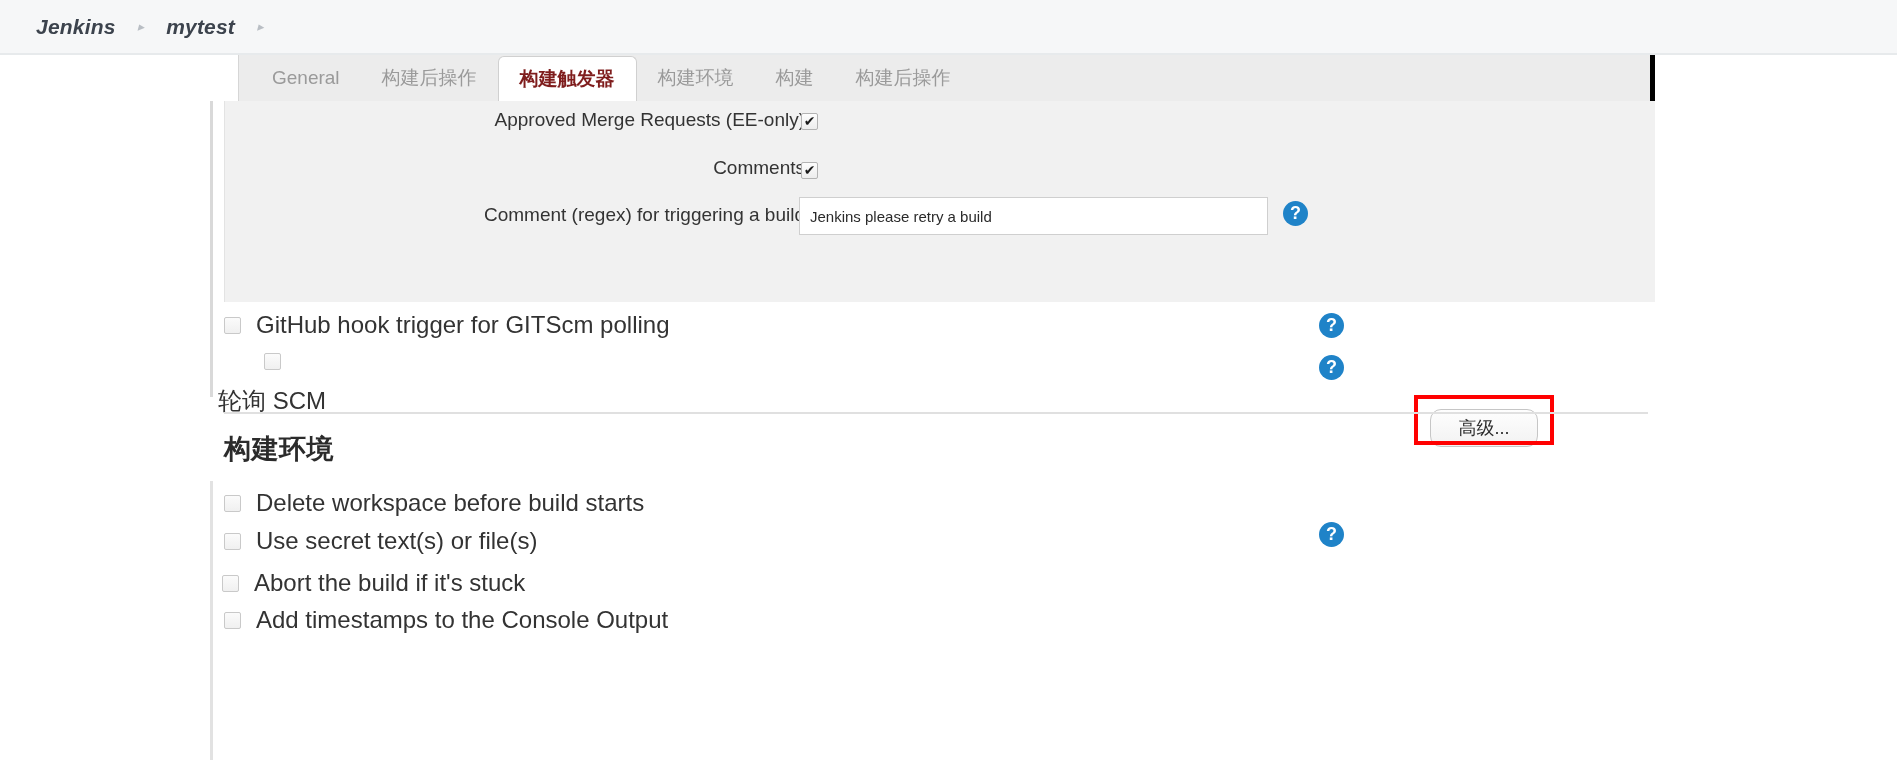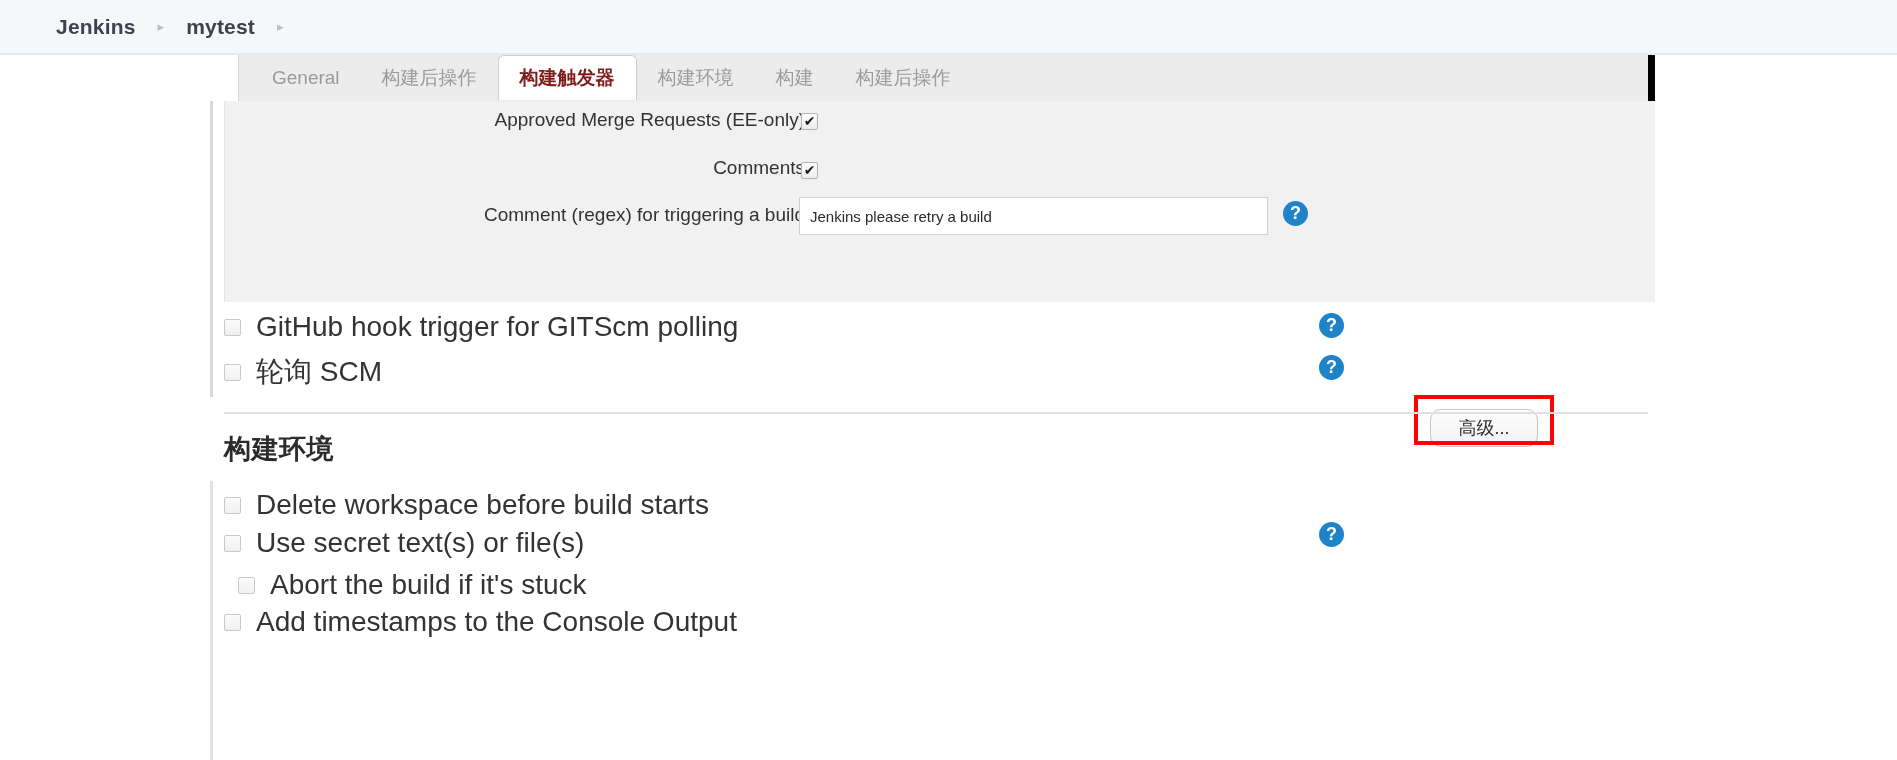--- a/index.html
+++ b/index.html
@@ -12,38 +12,38 @@
   }
 
   
   .topbar {
     position: absolute; left: 0; top: 0;
     width: 1897px; height: 55px;
     background: #f6f7f8;
     border-bottom: 2px solid #e7eaec;
     display: flex; align-items: center;
   }
-  .crumbs { display: flex; align-items: center; padding-left: 56px; }
+  .crumbs { display: flex; align-items: center; padding-left: 36px; font-style: italic; }
   .crumb {
     font-size: 21px; font-weight: bold; color: #3c434d;
     letter-spacing: .2px; cursor: pointer;
   }
   .crumb-sep {
     color: #b9bec4; font-size: 13px; padding: 0 22px 0 22px;
     line-height: 1; user-select: none;
   }
 
   
   .tabbar {
     position: absolute; left: 238px; top: 55px;
     width: 1417px; height: 46px;
     background: #ececec;
     border-left: 1px solid #d6d6d6;
-    border-right: 7px solid #000000;
-    display: flex; align-items: flex-start;
+    border-right: 5px solid #000000;
+    display: flex; align-items: center;
     padding-left: 12px;
   }
   .tab {
     font-size: 19px; color: #9a9a9a;
     padding: 0 21px; height: 46px;
     display: flex; align-items: center;
     cursor: pointer; white-space: nowrap;
   }
   .tab.active {
     background: #ffffff; color: #7f1d1d; font-weight: bold;
@@ -131,21 +131,21 @@
     background: linear-gradient(#fefefe, #f2f2f2);
     font-size: 18px; color: #2c2c2c;
     font-family: "Liberation Sans", sans-serif;
     cursor: pointer;
   }
 
   
   .prow {
     position: absolute; display: flex; align-items: center; gap: 15px;
   }
-  .prow .ptext { font-size: 28px; color: #333333; white-space: nowrap; }
+  .prow .ptext { font-size: 24px; color: #333333; white-space: nowrap; }
 
   .divider {
     position: absolute; left: 14px; top: 311px;
     width: 1424px; height: 2px; background: #e0e0e0;
   }
 
   .section-title {
     position: absolute; left: 14px; top: 330px;
     font-size: 27px; font-weight: bold; color: #2b2b2b;
     letter-spacing: .5px;
@@ -201,41 +201,41 @@
     <button class="adv-btn">高级...</button>
     <div class="adv-highlight"></div>
   </div>
 
   <div class="prow" style="left:14px; top:210px;">
     <span class="cb light"></span>
     <span class="ptext">GitHub hook trigger for GITScm polling</span>
   </div>
   <div class="help-icon" style="position:absolute; left:1109px; top:212px;">?</div>
 
-  <div class="prow" style="left:14px; top:252px;">
+  <div class="prow" style="left:8px; top:252px;flex-direction:column;">
     <span class="cb light"></span>
     <span class="ptext">轮询 SCM</span>
   </div>
   <div class="help-icon" style="position:absolute; left:1109px; top:254px;">?</div>
 
   <div class="divider"></div>
   <div class="section-title">构建环境</div>
 
   <div class="prow" style="left:14px; top:426px;">
     <span class="cb light"></span>
     <span class="ptext">Use secret text(s) or file(s)</span>
   </div>
 
   <div class="prow" style="left:14px; top:388px;">
     <span class="cb light"></span>
     <span class="ptext">Delete workspace before build starts</span>
   </div>
   <div class="help-icon" style="position:absolute; left:1109px; top:421px;">?</div>
 
-  <div class="prow" style="left:28px; top:468px;">
+  <div class="prow" style="left:12px; top:468px;">
     <span class="cb light"></span>
     <span class="ptext">Abort the build if it's stuck</span>
   </div>
 
   <div class="prow" style="left:14px; top:505px;">
     <span class="cb light"></span>
     <span class="ptext">Add timestamps to the Console Output</span>
   </div>
 
 </div>

